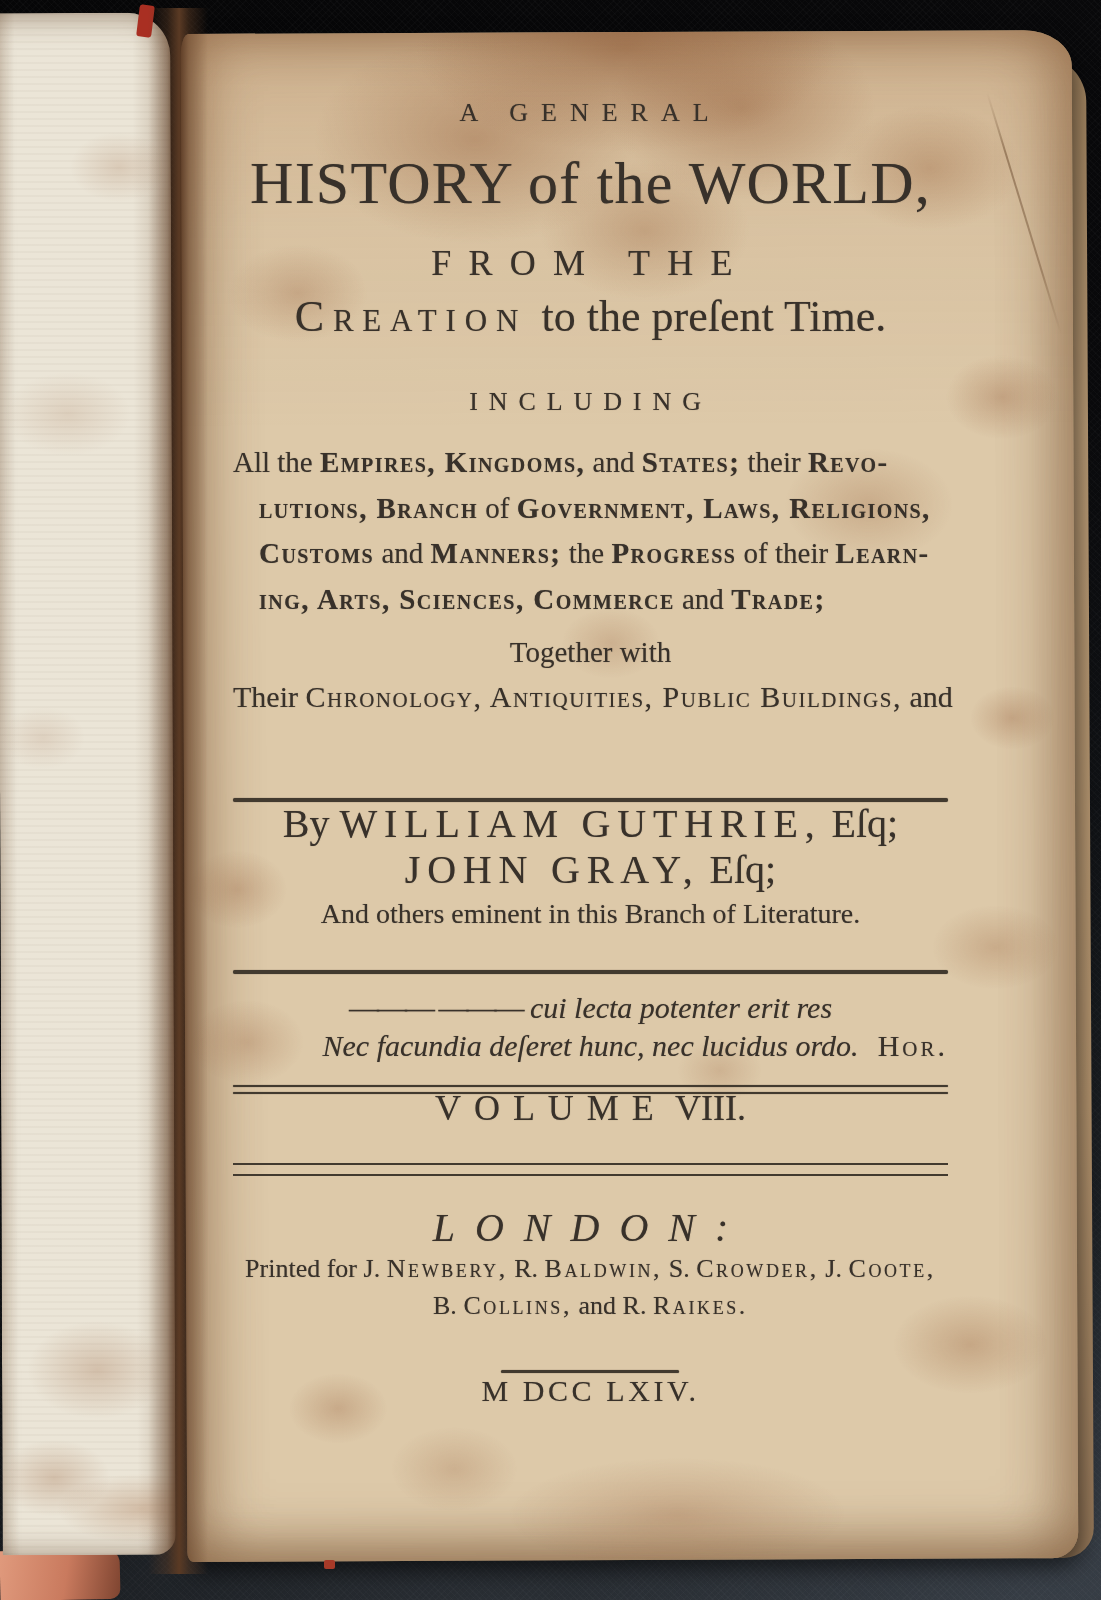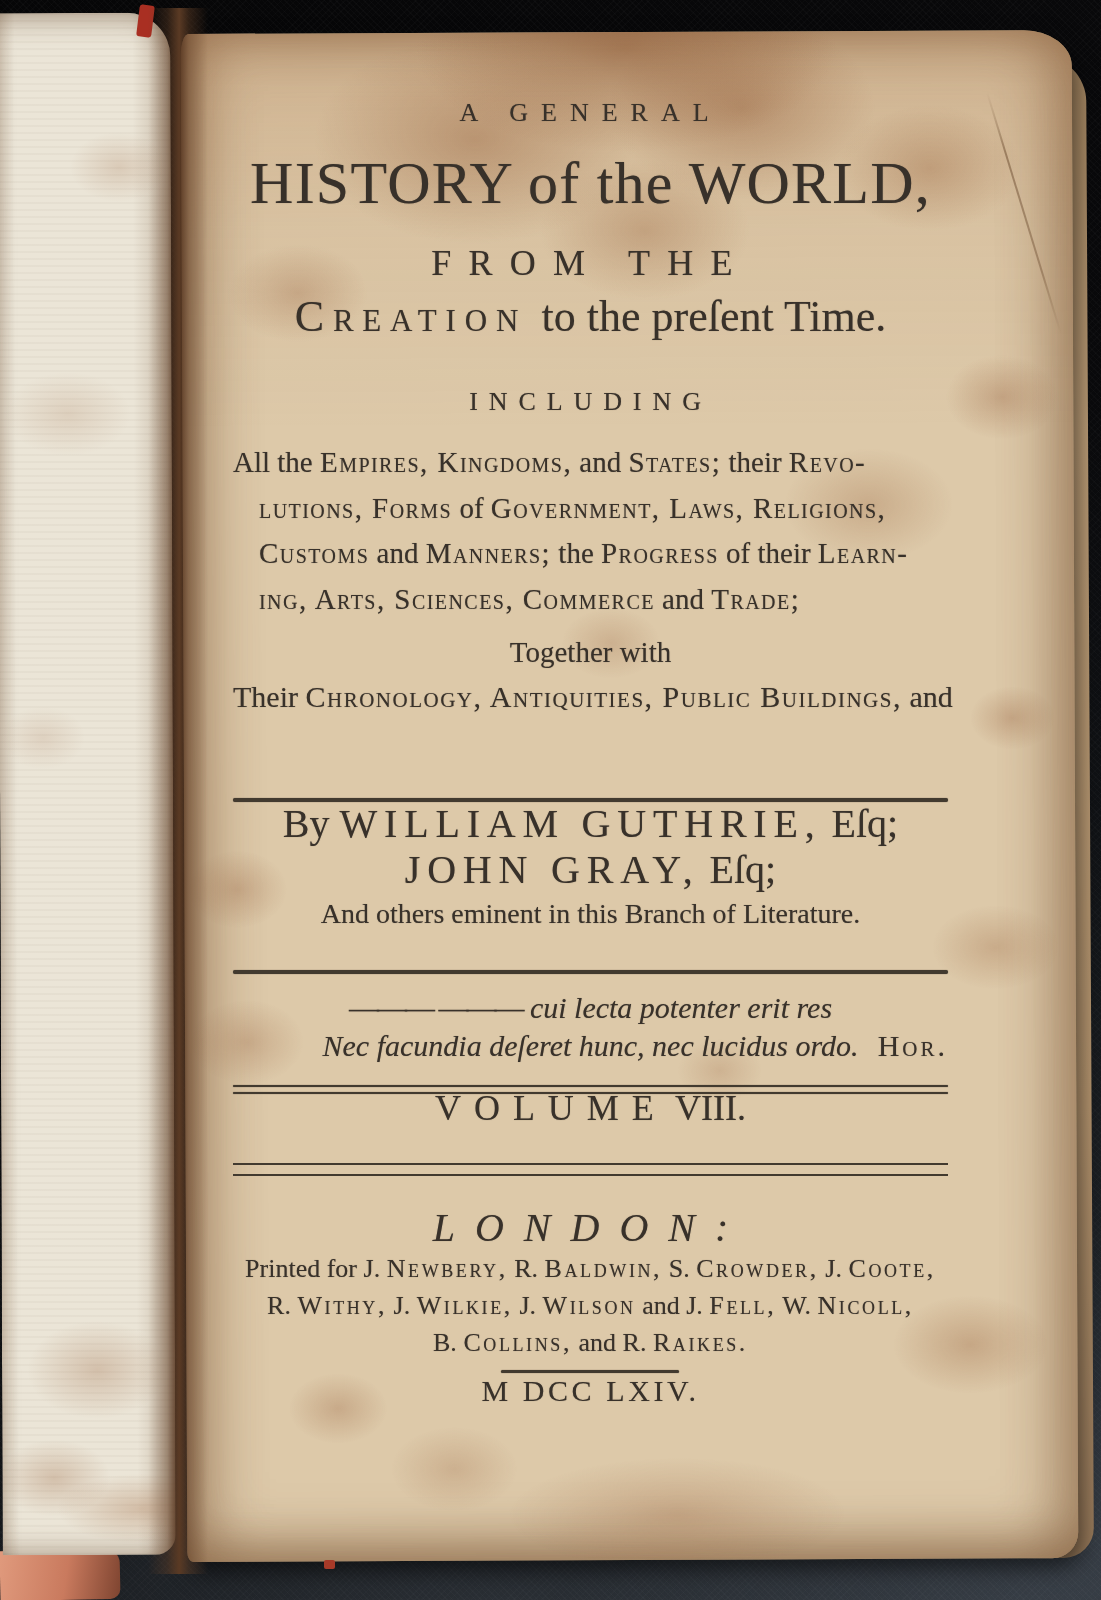--- a/index.html
+++ b/index.html
@@ -90,21 +90,21 @@
   .rule-double{position:absolute;left:0;width:715px;height:9px;background:transparent;
     border-top:2.5px solid #423a2f;border-bottom:2px solid #423a2f;}
 
   .kicker{top:68px;font-size:26px;letter-spacing:.5em;}
   .main-title{top:121px;font-size:60px;letter-spacing:.02em;}
   .from-the{top:213px;font-size:36px;letter-spacing:.48em;}
   .creation{top:263px;font-size:44px;}
   .creation .s-sc{letter-spacing:.2em;margin-right:.08em;}
   .including{top:357px;font-size:26px;letter-spacing:.42em;}
   .subjects{top:408px;font-size:29px;line-height:45.5px;text-align:left;white-space:nowrap;}
-  .subjects .s-sc{letter-spacing:.05em;}
+  .subjects .s-sc{letter-spacing:.05em;font-weight:bold;}
   .subjects .cont{padding-left:26px;}
   .together{top:606px;font-size:29px;}
   .contents{top:643px;font-size:30px;line-height:44px;}
   .contents .s-sc{letter-spacing:.05em;}
   .rule-1{top:766px;}
   .author-1{top:772px;font-size:40px;}
   .author-2{top:818px;font-size:40px;}
   .author-1 .s-capsp,.author-2 .s-capsp{letter-spacing:.17em;}
   .others{top:868px;font-size:28px;}
   .rule-2{top:938px;}
@@ -139,21 +139,21 @@
 
 <div class="print-area">
   <div class="line kicker">A GENERAL</div>
   <div class="line from-the">FROM THE</div>
   <div class="line main-title"><span class="s-caps">HISTORY</span><span class="s-lc"> of the </span><span class="s-caps">WORLD,</span></div>
   <div class="line creation"><span class="s-sc">Creation</span><span class="s-lc"> to the preſent Time.</span></div>
   <div class="line including">INCLUDING</div>
 
   <div class="line subjects">
     <div><span class="s-lc">All the </span><span class="s-sc">Empires, Kingdoms,</span><span class="s-lc"> and </span><span class="s-sc">States;</span><span class="s-lc"> their </span><span class="s-sc">Revo-</span></div>
-    <div class="cont"><span class="s-sc">lutions, Forms</span><span class="s-lc"> of </span><span class="s-sc">Government, Laws, Religions,</span></div>
+    <div class="cont"><span class="s-sc">lutions, Branch</span><span class="s-lc"> of </span><span class="s-sc">Government, Laws, Religions,</span></div>
     <div class="cont"><span class="s-sc">Customs</span><span class="s-lc"> and </span><span class="s-sc">Manners;</span><span class="s-lc"> the </span><span class="s-sc">Progress</span><span class="s-lc"> of their </span><span class="s-sc">Learn-</span></div>
     <div class="cont"><span class="s-sc">ing, Arts, Sciences, Commerce</span><span class="s-lc"> and </span><span class="s-sc">Trade;</span></div>
   </div>
 
   <div class="line together">Together with</div>
 
   <div class="line contents">
     <div><span class="s-lc">Their </span><span class="s-sc">Chronology, Antiquities, Public Buildings,</span><span class="s-lc"> and</span></div>
   </div>
 
@@ -173,19 +173,18 @@
   <div class="rule rule-3b"></div>
 
   <div class="line volume"><span class="s-capsp">VOLUME</span><span class="s-caps"> VIII.</span></div>
 
   <div class="rule-double rule-4"></div>
 
   <div class="line london">LONDON:</div>
 
   <div class="line imprint">
     <div><span class="s-lc">Printed for J. </span><span class="s-sc">Newbery,</span><span class="s-lc"> R. </span><span class="s-sc">Baldwin,</span><span class="s-lc"> S. </span><span class="s-sc">Crowder,</span><span class="s-lc"> J. </span><span class="s-sc">Coote,</span></div>
-    <div><span class="s-lc">R. </span><span class="s-sc">Withy,</span><span class="s-lc"> J. </span><span class="s-sc">Wilkie,</span><span class="s-lc"> J. </span><span class="s-sc">Wilson</span><span class="s-lc"> and J. </span><span class="s-sc">Fell,</span><span class="s-lc"> W. </span><span class="s-sc">Nicoll,</span></div>
     <div><span class="s-lc">B. </span><span class="s-sc">Collins,</span><span class="s-lc"> and R. </span><span class="s-sc">Raikes.</span></div>
   </div>
 
   <div class="rule rule-short"></div>
   <div class="line year">M DCC LXIV.</div>
 </div>
 
 </body></html>

